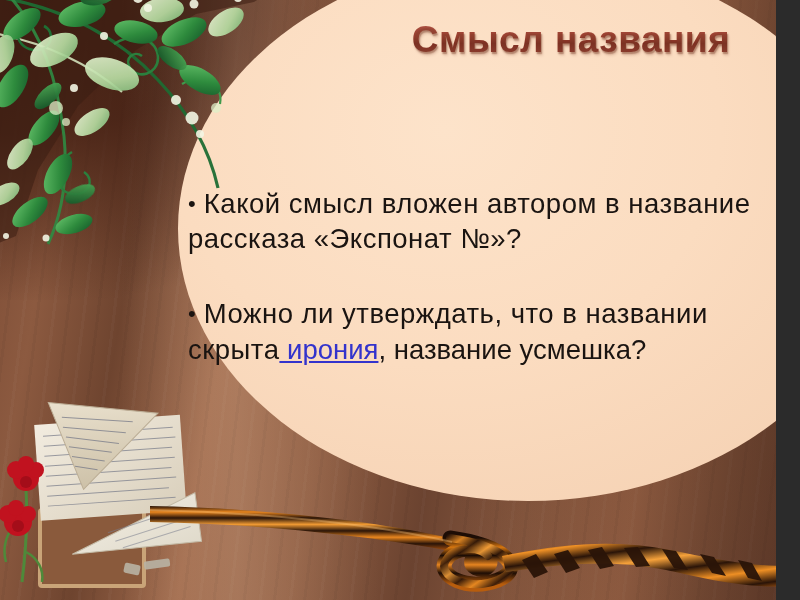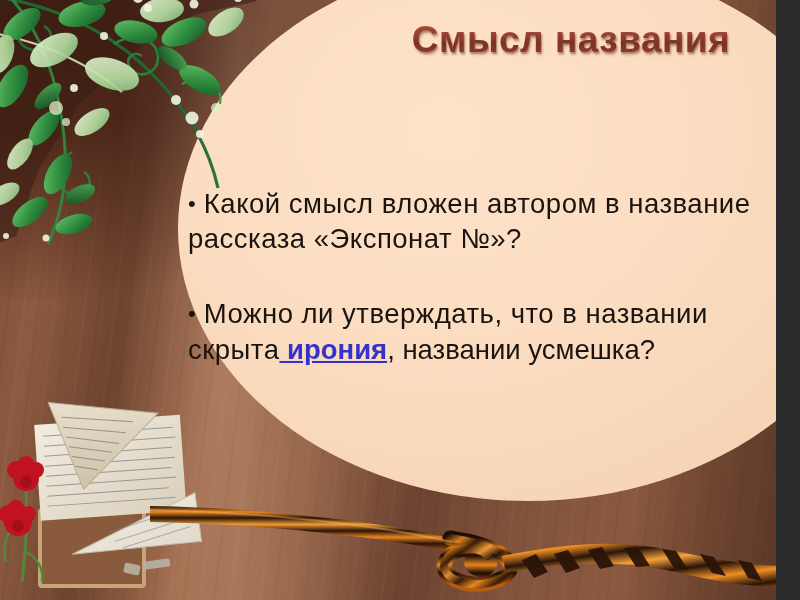--- a/index.html
+++ b/index.html
@@ -104,21 +104,20 @@
     line-height: 1.28;
   }
   .para { margin: 0 0 40px 0; }
   .para:last-child { margin-bottom: 0; }
   .bullet { letter-spacing: .5px; margin-top: 44px; }
   .dot { font-size: 22px; vertical-align: 2px; }
   .link {
     color: #3333cc;
     text-decoration: underline;
     text-decoration-color: #3333cc;
-    font-weight: bold;
   }
 
   
   .floral {
     position: absolute;
     left: -14px; top: -12px;
     width: 290px; height: 260px;
     pointer-events: none;
   }
 
@@ -155,21 +154,21 @@
     <span>Смысл названия</span>
   </div>
 
   <div class="body-text">
 
     <p class="para">
       <span class="dot">•</span><span class="bullet"> Какой смысл вложен автором в название рассказа «Экспонат №»?</span>
     </p>
 
     <p class="para">
-      <span class="dot">•</span><span class="bullet"> Можно ли утверждать, что в названии скрыта</span><a class="link" href="#"> ирония</a><span>, названии усмешка?</span>
+      <span class="dot">•</span><span class="bullet"> Можно ли утверждать, что в названии скрыта</span><a class="link" href="#"> ирония</a><span>, название усмешка?</span>
     </p>
 
   </div>
 
   <svg class="floral" viewBox="0 0 290 260" aria-hidden="true">
     <defs>
       <linearGradient id="lfA" x1="0" y1="0" x2="1" y2="1">
         <stop offset="0%" stop-color="#66c26b"></stop>
           <stop offset="55%" stop-color="#2e8b3d"></stop>
           <stop offset="100%" stop-color="#15592a"></stop>

